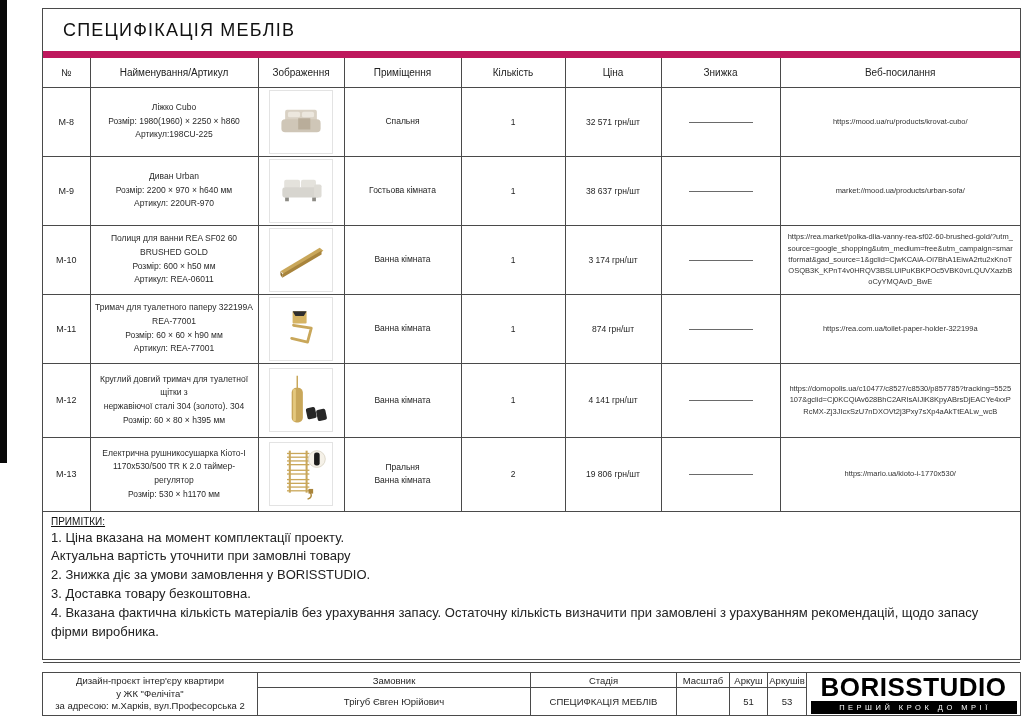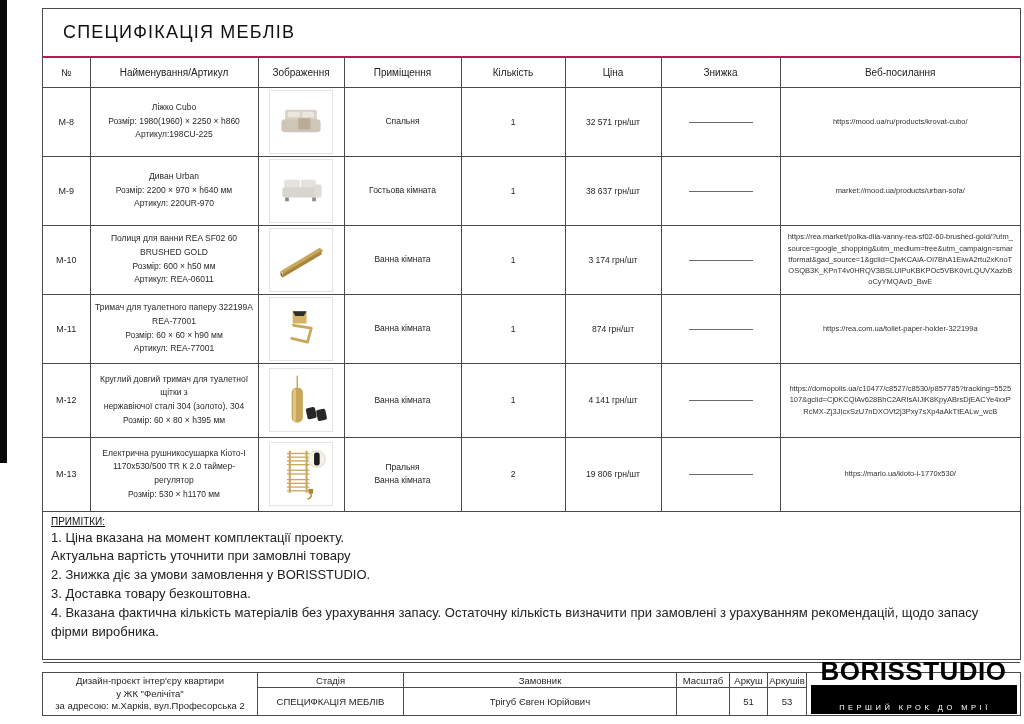--- a/index.html
+++ b/index.html
@@ -4,21 +4,21 @@
 <style>
   html,body{margin:0;padding:0;background:#ffffff;}
   body{font-family:"Liberation Sans", sans-serif;color:#1f1f1f;}
   #stage{position:relative;width:1024px;height:724px;background:#fff;overflow:hidden;}
 
   
   .edge-strip{position:absolute;left:0;top:0;width:7px;height:463px;background:#090909;}
 
   
   .sheet{position:absolute;left:42px;top:8px;width:979px;height:652px;border:1px solid #4a4a4a;box-sizing:border-box;background:#fff;}
-  .title-row{height:49px;border-bottom:2px solid #be185d;display:flex;align-items:center;padding-left:20px;box-sizing:border-box;}
+  .title-row{height:49px;border-bottom:7px solid #be185d;display:flex;align-items:center;padding-left:20px;box-sizing:border-box;}
   .title-row h1{margin:0;font-size:18px;font-weight:500;letter-spacing:1.2px;color:#111;}
 
   table.spec{width:100%;border-collapse:collapse;table-layout:fixed;}
   table.spec th, table.spec td{border-right:1px solid #4a4a4a;border-bottom:1px solid #4a4a4a;padding:2px 3px;text-align:center;vertical-align:middle;box-sizing:border-box;overflow:hidden;}
   table.spec th:last-child, table.spec td:last-child{border-right:none;}
   table.spec th{height:29px;font-weight:400;font-size:10px;color:#222;}
   .col-no{width:47px;}.col-name{width:168px;}.col-img{width:86px;}.col-room{width:117px;}
   .col-qty{width:104px;}.col-price{width:96px;}.col-disc{width:119px;}.col-link{width:auto;}
   tr.h70 td{height:69px;}
   tr.h75 td{height:74px;}
@@ -46,21 +46,21 @@
   .f-split{justify-content:stretch;}
   .f-label{height:15px;border-bottom:1px solid #4a4a4a;display:flex;align-items:center;justify-content:center;font-size:9.5px;box-sizing:border-box;}
   .f-value{flex:1;display:flex;align-items:center;justify-content:center;font-size:9.5px;}
   .f-client{width:273px;}
   .f-stage{width:146px;}
   .f-scale{width:53px;}
   .f-sheet{width:38px;}
   .f-sheets{width:39px;}
   .f-logo{flex:1;align-items:center;justify-content:flex-end;padding:1px 2px;}
   .logo-word{font-size:26px;font-weight:800;letter-spacing:0.5px;line-height:1;color:#000;transform:scaleY(1.02);white-space:nowrap;}
-  .logo-band{margin-top:1px;background:#000;color:#fff;font-size:7.5px;letter-spacing:3.5px;text-align:center;width:206px;padding:18px 0 2px 3px;box-sizing:border-box;white-space:nowrap;}
+  .logo-band{margin-top:1px;background:#000;color:#fff;font-size:7.5px;letter-spacing:3.5px;text-align:center;width:206px;padding:2px 0 2px 3px;box-sizing:border-box;white-space:nowrap;}
 </style>
 </head>
 <body>
 
 <div id="stage">
   <div class="edge-strip"></div>
 
   <div class="sheet">
     <div class="title-row">
       <h1>СПЕЦИФІКАЦІЯ МЕБЛІВ</h1>
@@ -288,28 +288,28 @@
       <div class="nl">4. Вказана фактична кількість матеріалів без урахування запасу. Остаточну кількість визначити при замовлені з урахуванням рекомендацій, щодо запасу фірми виробника.</div>
     </div>
   </div>
 
   <div class="footer">
     <div class="fcell f-project">
       <div>Дизайн-проєкт інтер'єру квартири</div>
       <div>у ЖК "Фелічіта"</div>
       <div>за адресою: м.Харків, вул.Професорська 2</div>
     </div>
+    <div class="fcell f-split f-client">
+      <div class="f-label">Замовник</div>
+      <div class="f-value">Трігуб Євген Юрійович</div>
+    </div>
     <div class="fcell f-split f-stage">
       <div class="f-label">Стадія</div>
       <div class="f-value">СПЕЦИФКАЦІЯ МЕБЛІВ</div>
     </div>
-    <div class="fcell f-split f-client">
-      <div class="f-label">Замовник</div>
-      <div class="f-value">Трігуб Євген Юрійович</div>
-    </div>
     <div class="fcell f-split f-scale">
       <div class="f-label">Масштаб</div>
       <div class="f-value"></div>
     </div>
     <div class="fcell f-split f-sheet">
       <div class="f-label">Аркуш</div>
       <div class="f-value">51</div>
     </div>
     <div class="fcell f-split f-sheets">
       <div class="f-label">Аркушів</div>

